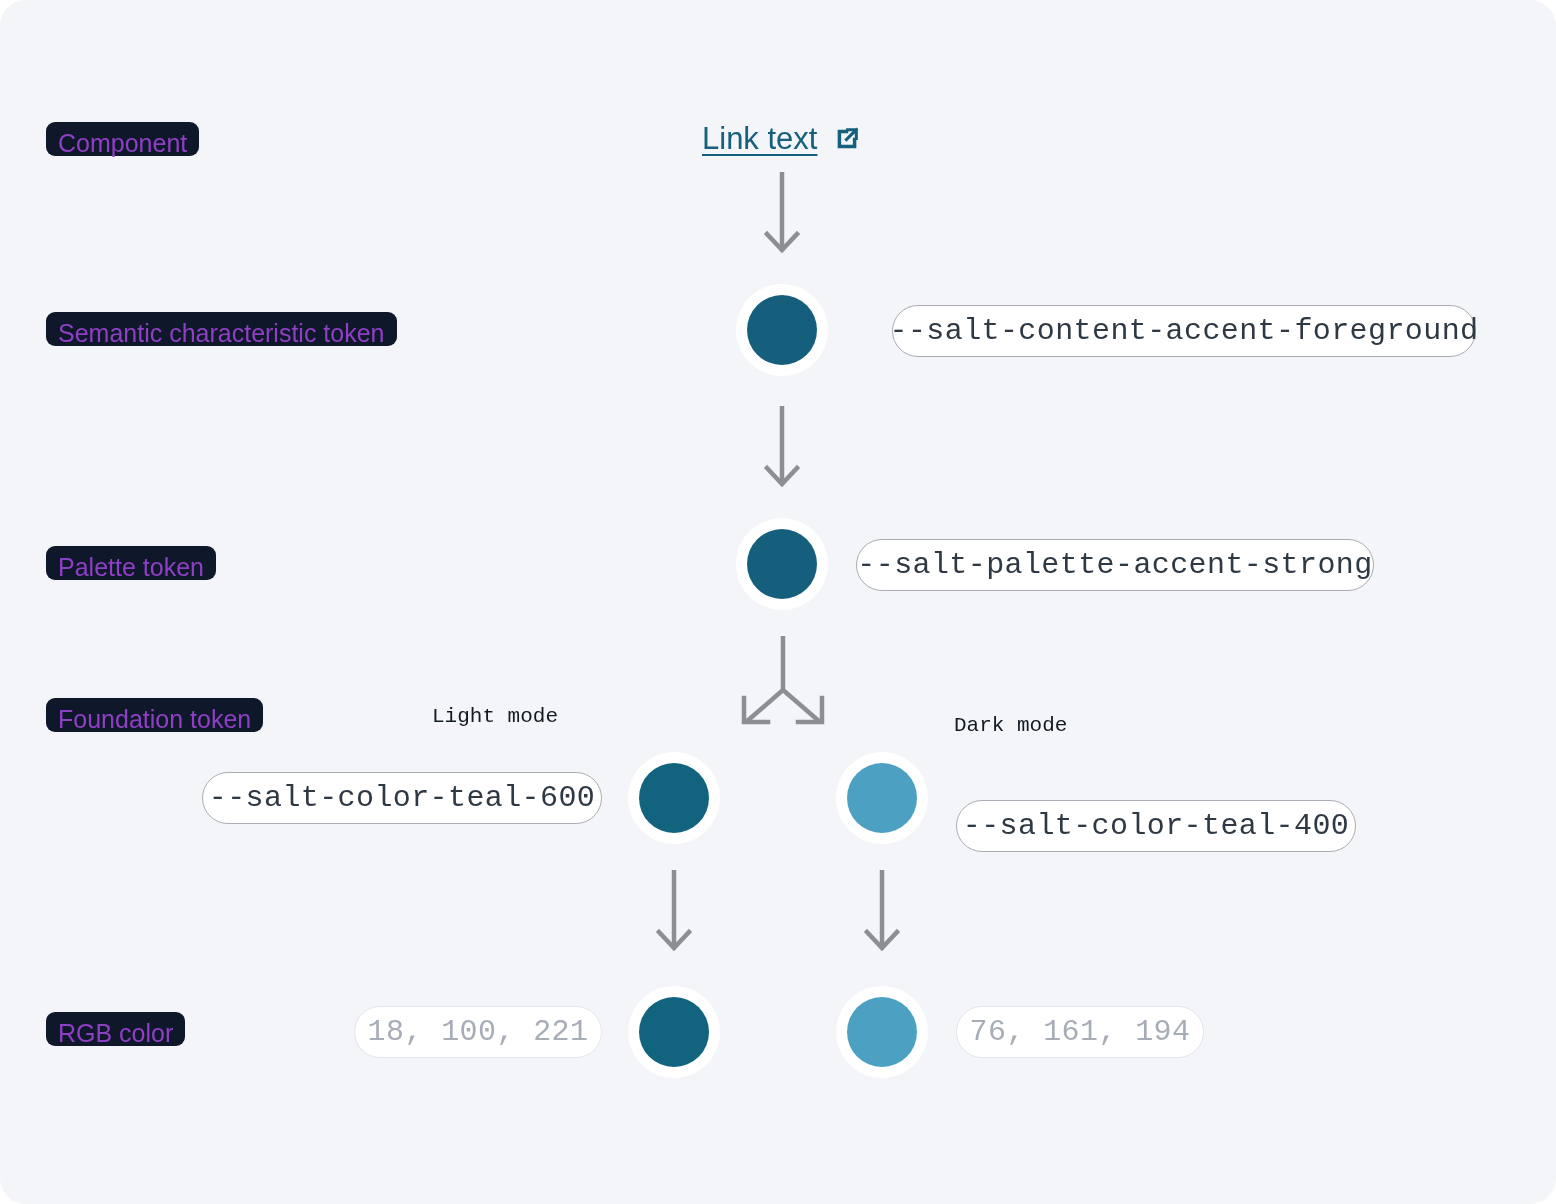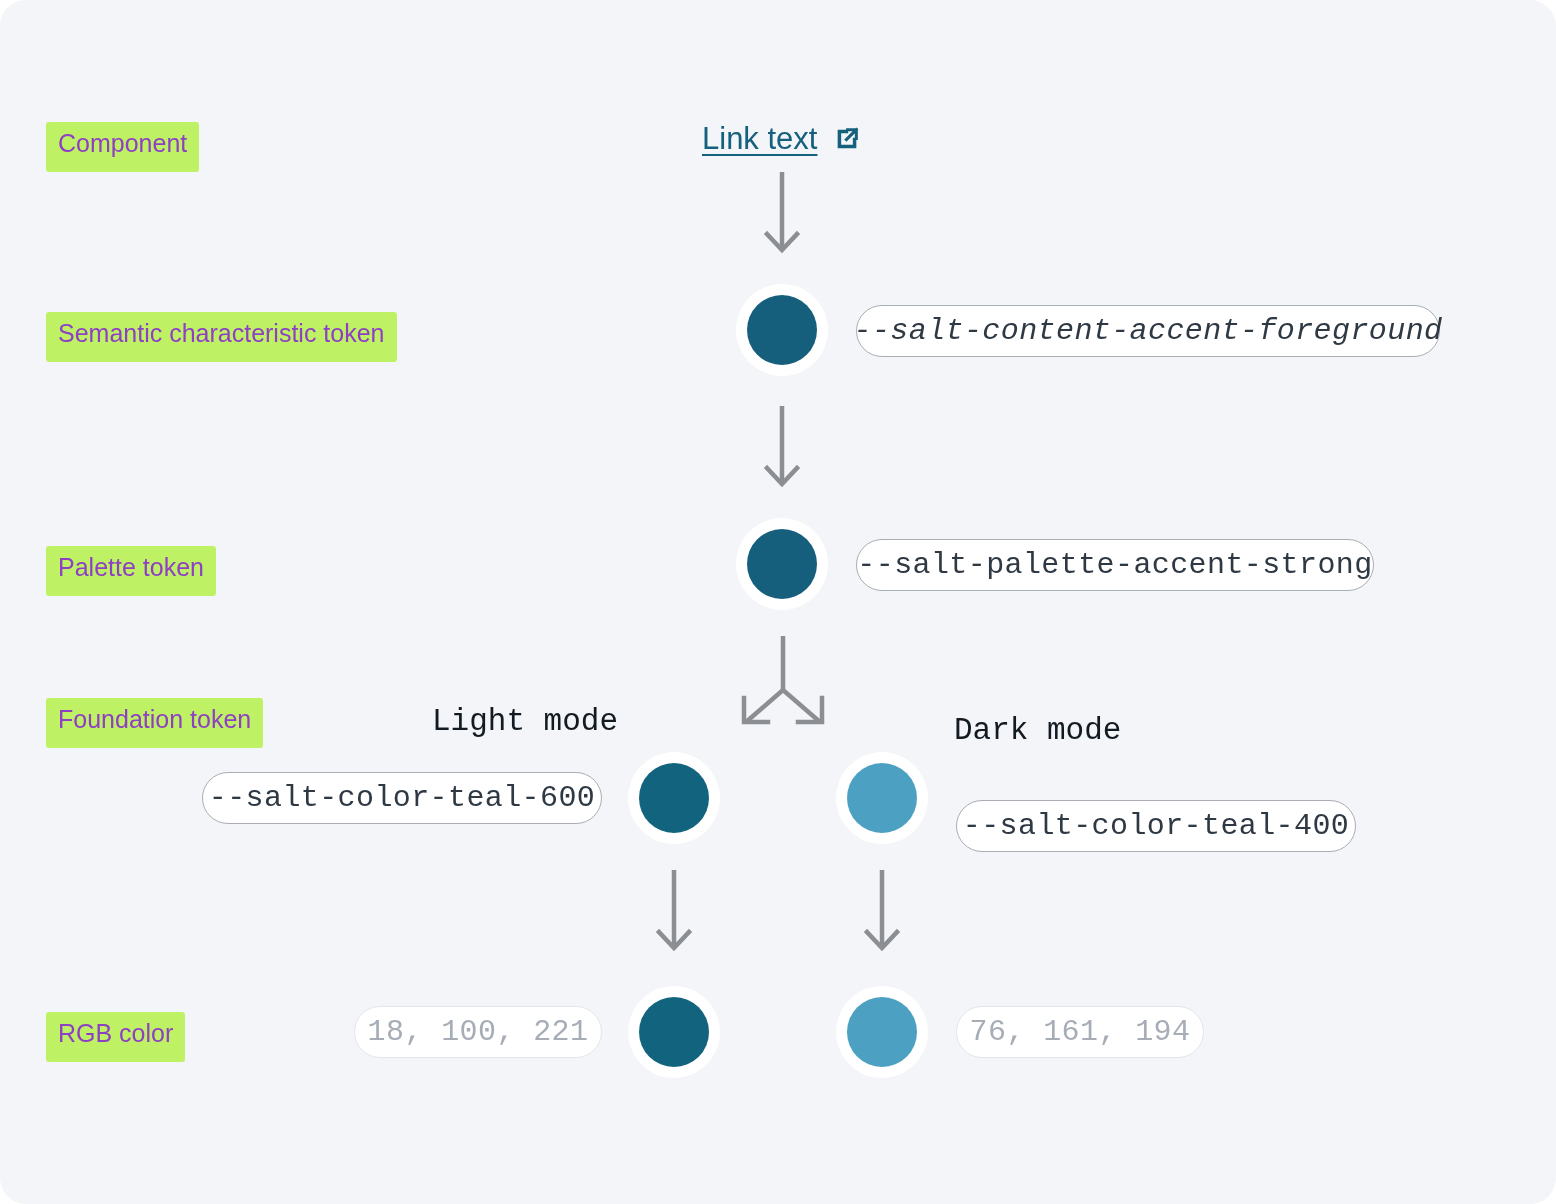--- a/index.html
+++ b/index.html
@@ -19,27 +19,27 @@
     width: 1556px;
     height: 1204px;
     background: #f4f5f8;
     border-radius: 26px;
     overflow: hidden;
   }
 
   
   .cat-label {
     position: absolute;
-    background: #bef264;
+    background: #0f172a;
     color: #8f3fc4;
     font-family: "Liberation Sans", sans-serif;
     font-size: 25px;
     line-height: 1;
-    padding: 9px 12px 16px 12px;
-    border-radius: 3px;
+    padding: 9px 12px 0 12px;
+    border-radius: 9px;
     white-space: nowrap;
   }
 
   
   .pill {
     position: absolute;
     box-sizing: border-box;
     background: #ffffff;
     border: 1.5px solid #a9adb4;
     border-radius: 999px;
@@ -70,21 +70,21 @@
   }
   .swatch > i {
     display: block;
     border-radius: 50%;
   }
 
   
   .mode-label {
     position: absolute;
     font-family: "Liberation Mono", monospace;
-    font-size: 31px;
+    font-size: 21px;
     line-height: 1;
     color: #131b22;
     white-space: nowrap;
   }
 
   
   .link-wrap {
     position: absolute;
     display: flex;
     align-items: center;
@@ -139,21 +139,21 @@
 
   <svg class="arrow-svg" style="left:756px; top:170px;" width="52" height="92" viewBox="0 0 52 92">
     <path d="M26 2 V78" stroke="#8b8f94" stroke-width="4.5" stroke-linecap="butt"></path>
     <path d="M11 64 L26 80 L41 64" stroke="#8b8f94" stroke-width="4.5" fill="none" stroke-linecap="square" stroke-linejoin="miter"></path>
   </svg>
 
   <div class="swatch" style="left:736px; top:284px; width:92px; height:92px;">
     <i style="width:70px; height:70px; background:#165f7c;"></i>
   </div>
 
-  <div class="pill" style="left:856px; top:305px; width:584px;font-style:italic;">--salt-content-accent-foreground</div>
+  <div class="pill" style="left:892px; top:305px; width:584px;">--salt-content-accent-foreground</div>
 
   <svg class="arrow-svg" style="left:756px; top:404px;" width="52" height="92" viewBox="0 0 52 92">
     <path d="M26 2 V78" stroke="#8b8f94" stroke-width="4.5" stroke-linecap="butt"></path>
     <path d="M11 64 L26 80 L41 64" stroke="#8b8f94" stroke-width="4.5" fill="none" stroke-linecap="square" stroke-linejoin="miter"></path>
   </svg>
 
   <div class="swatch" style="left:736px; top:518px; width:92px; height:92px;">
     <i style="width:70px; height:70px; background:#165f7c;"></i>
   </div>
 

